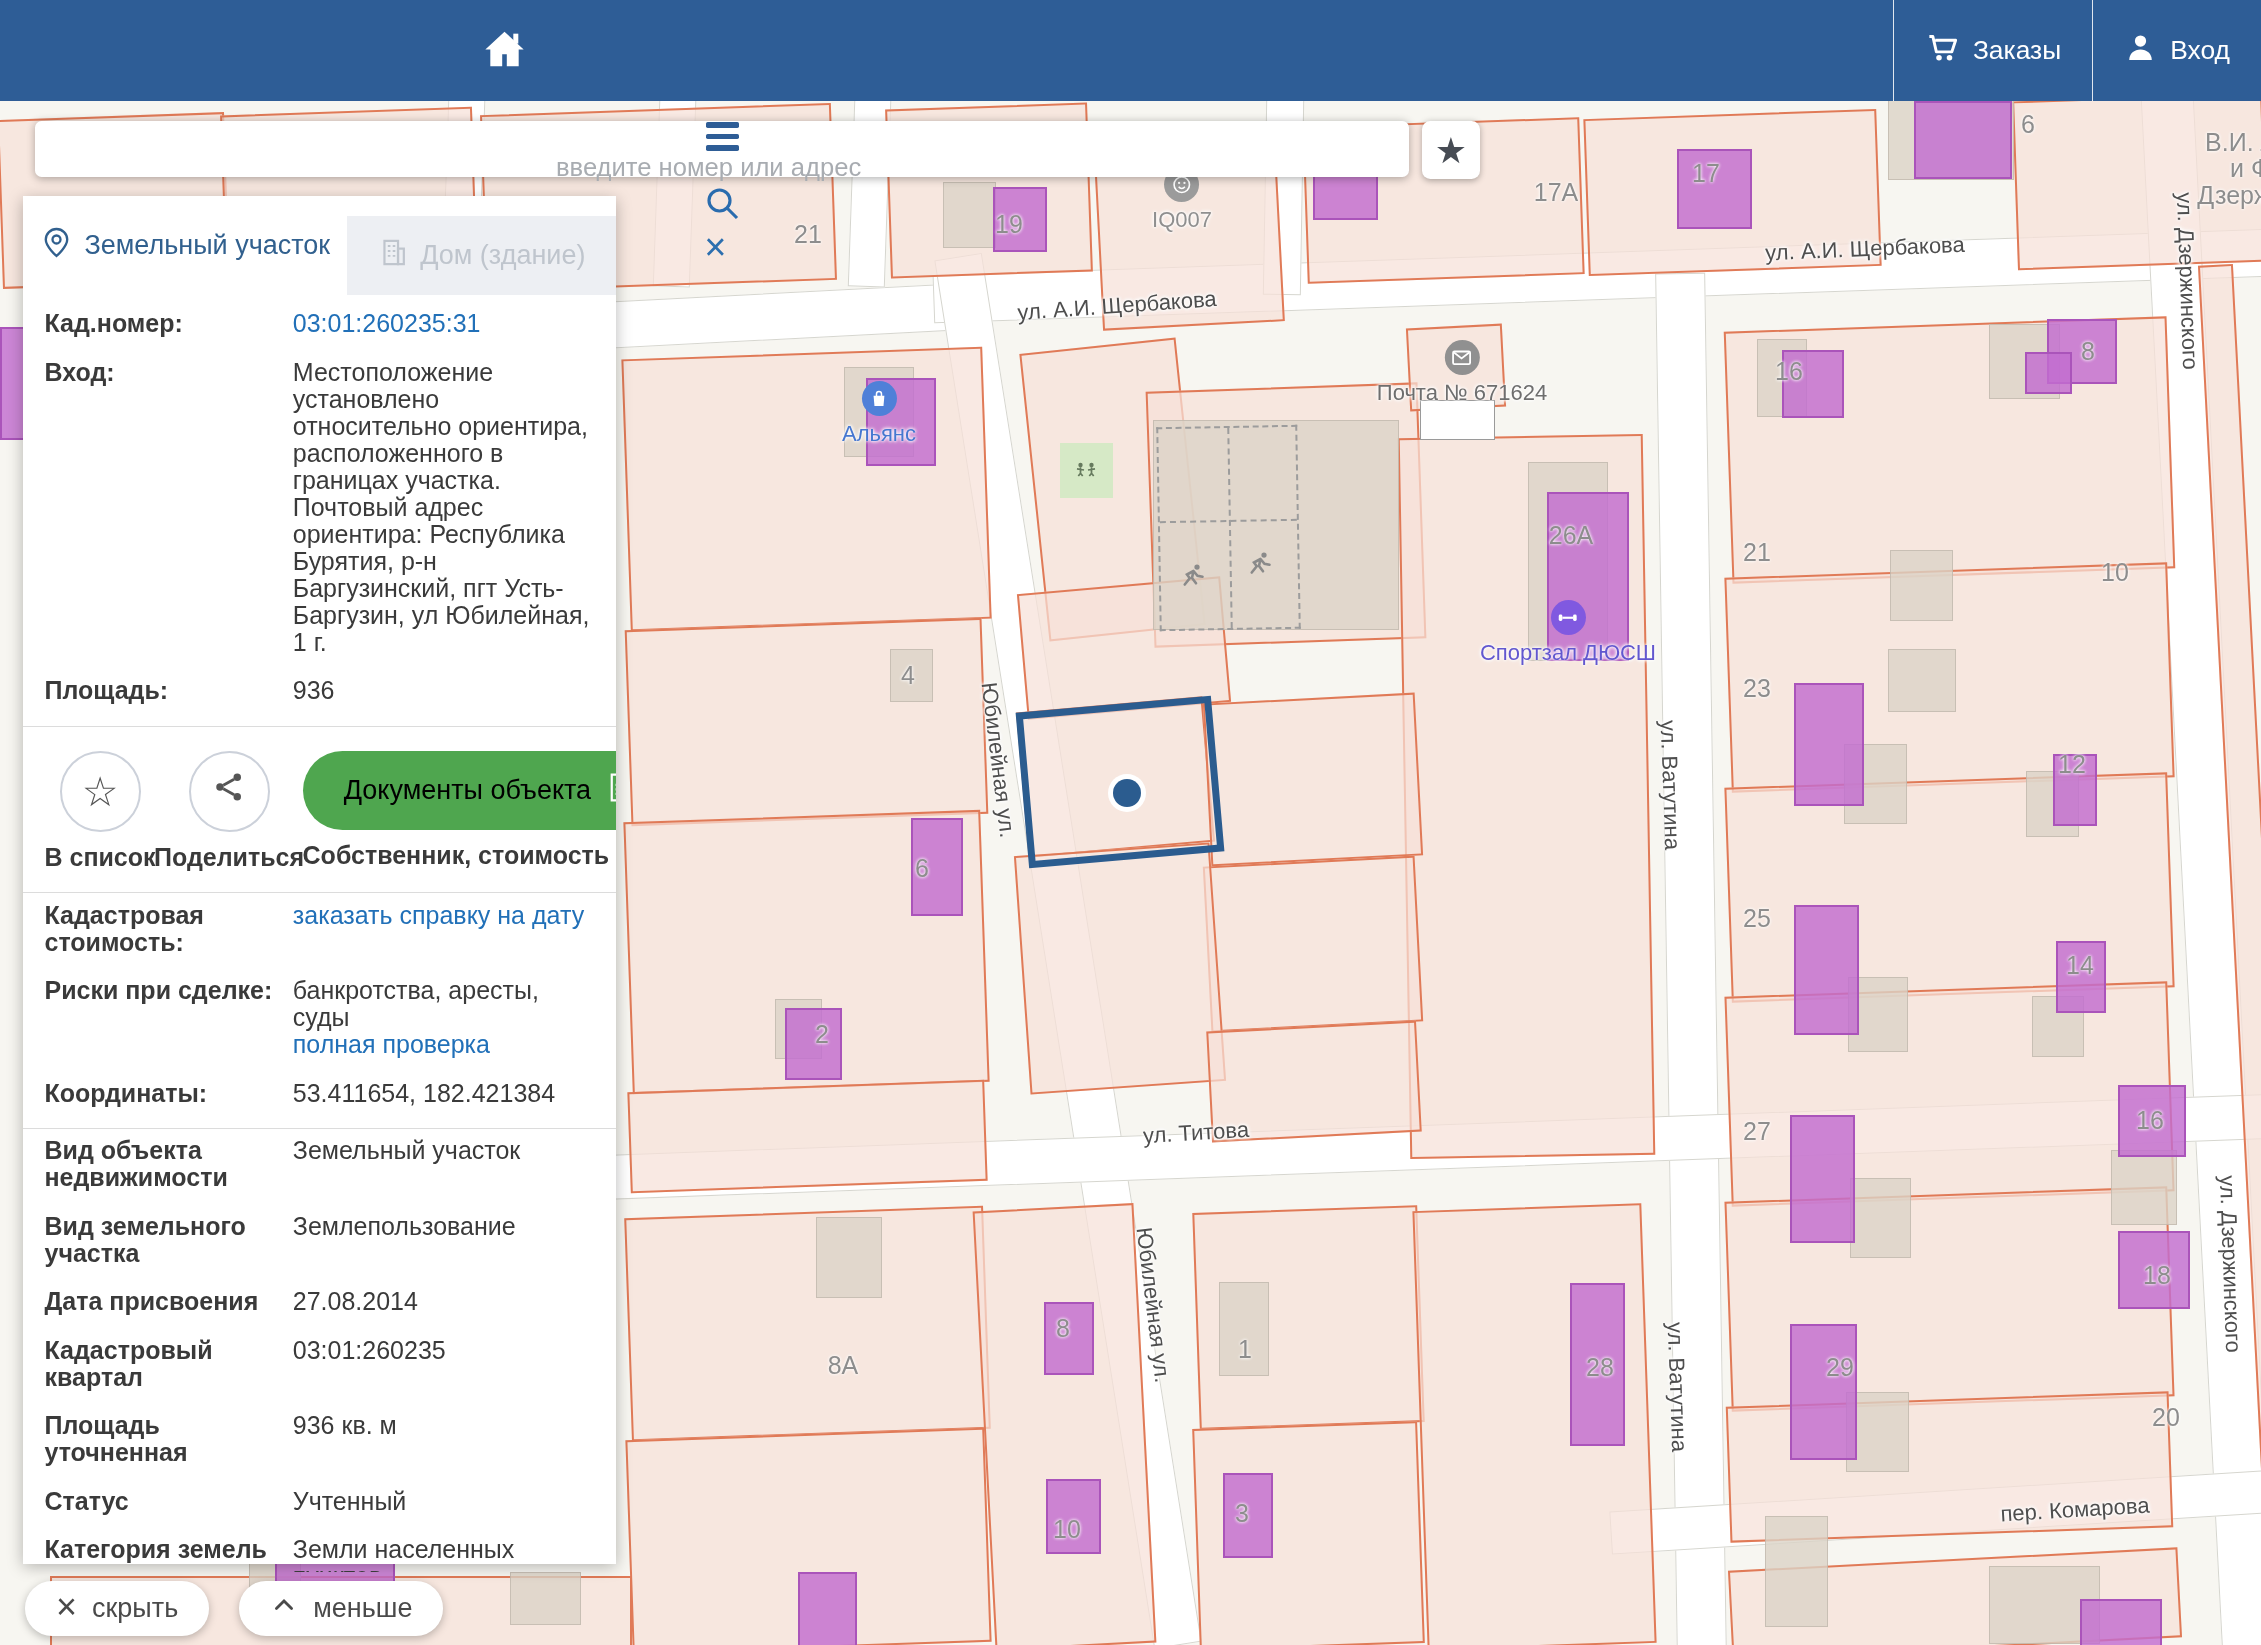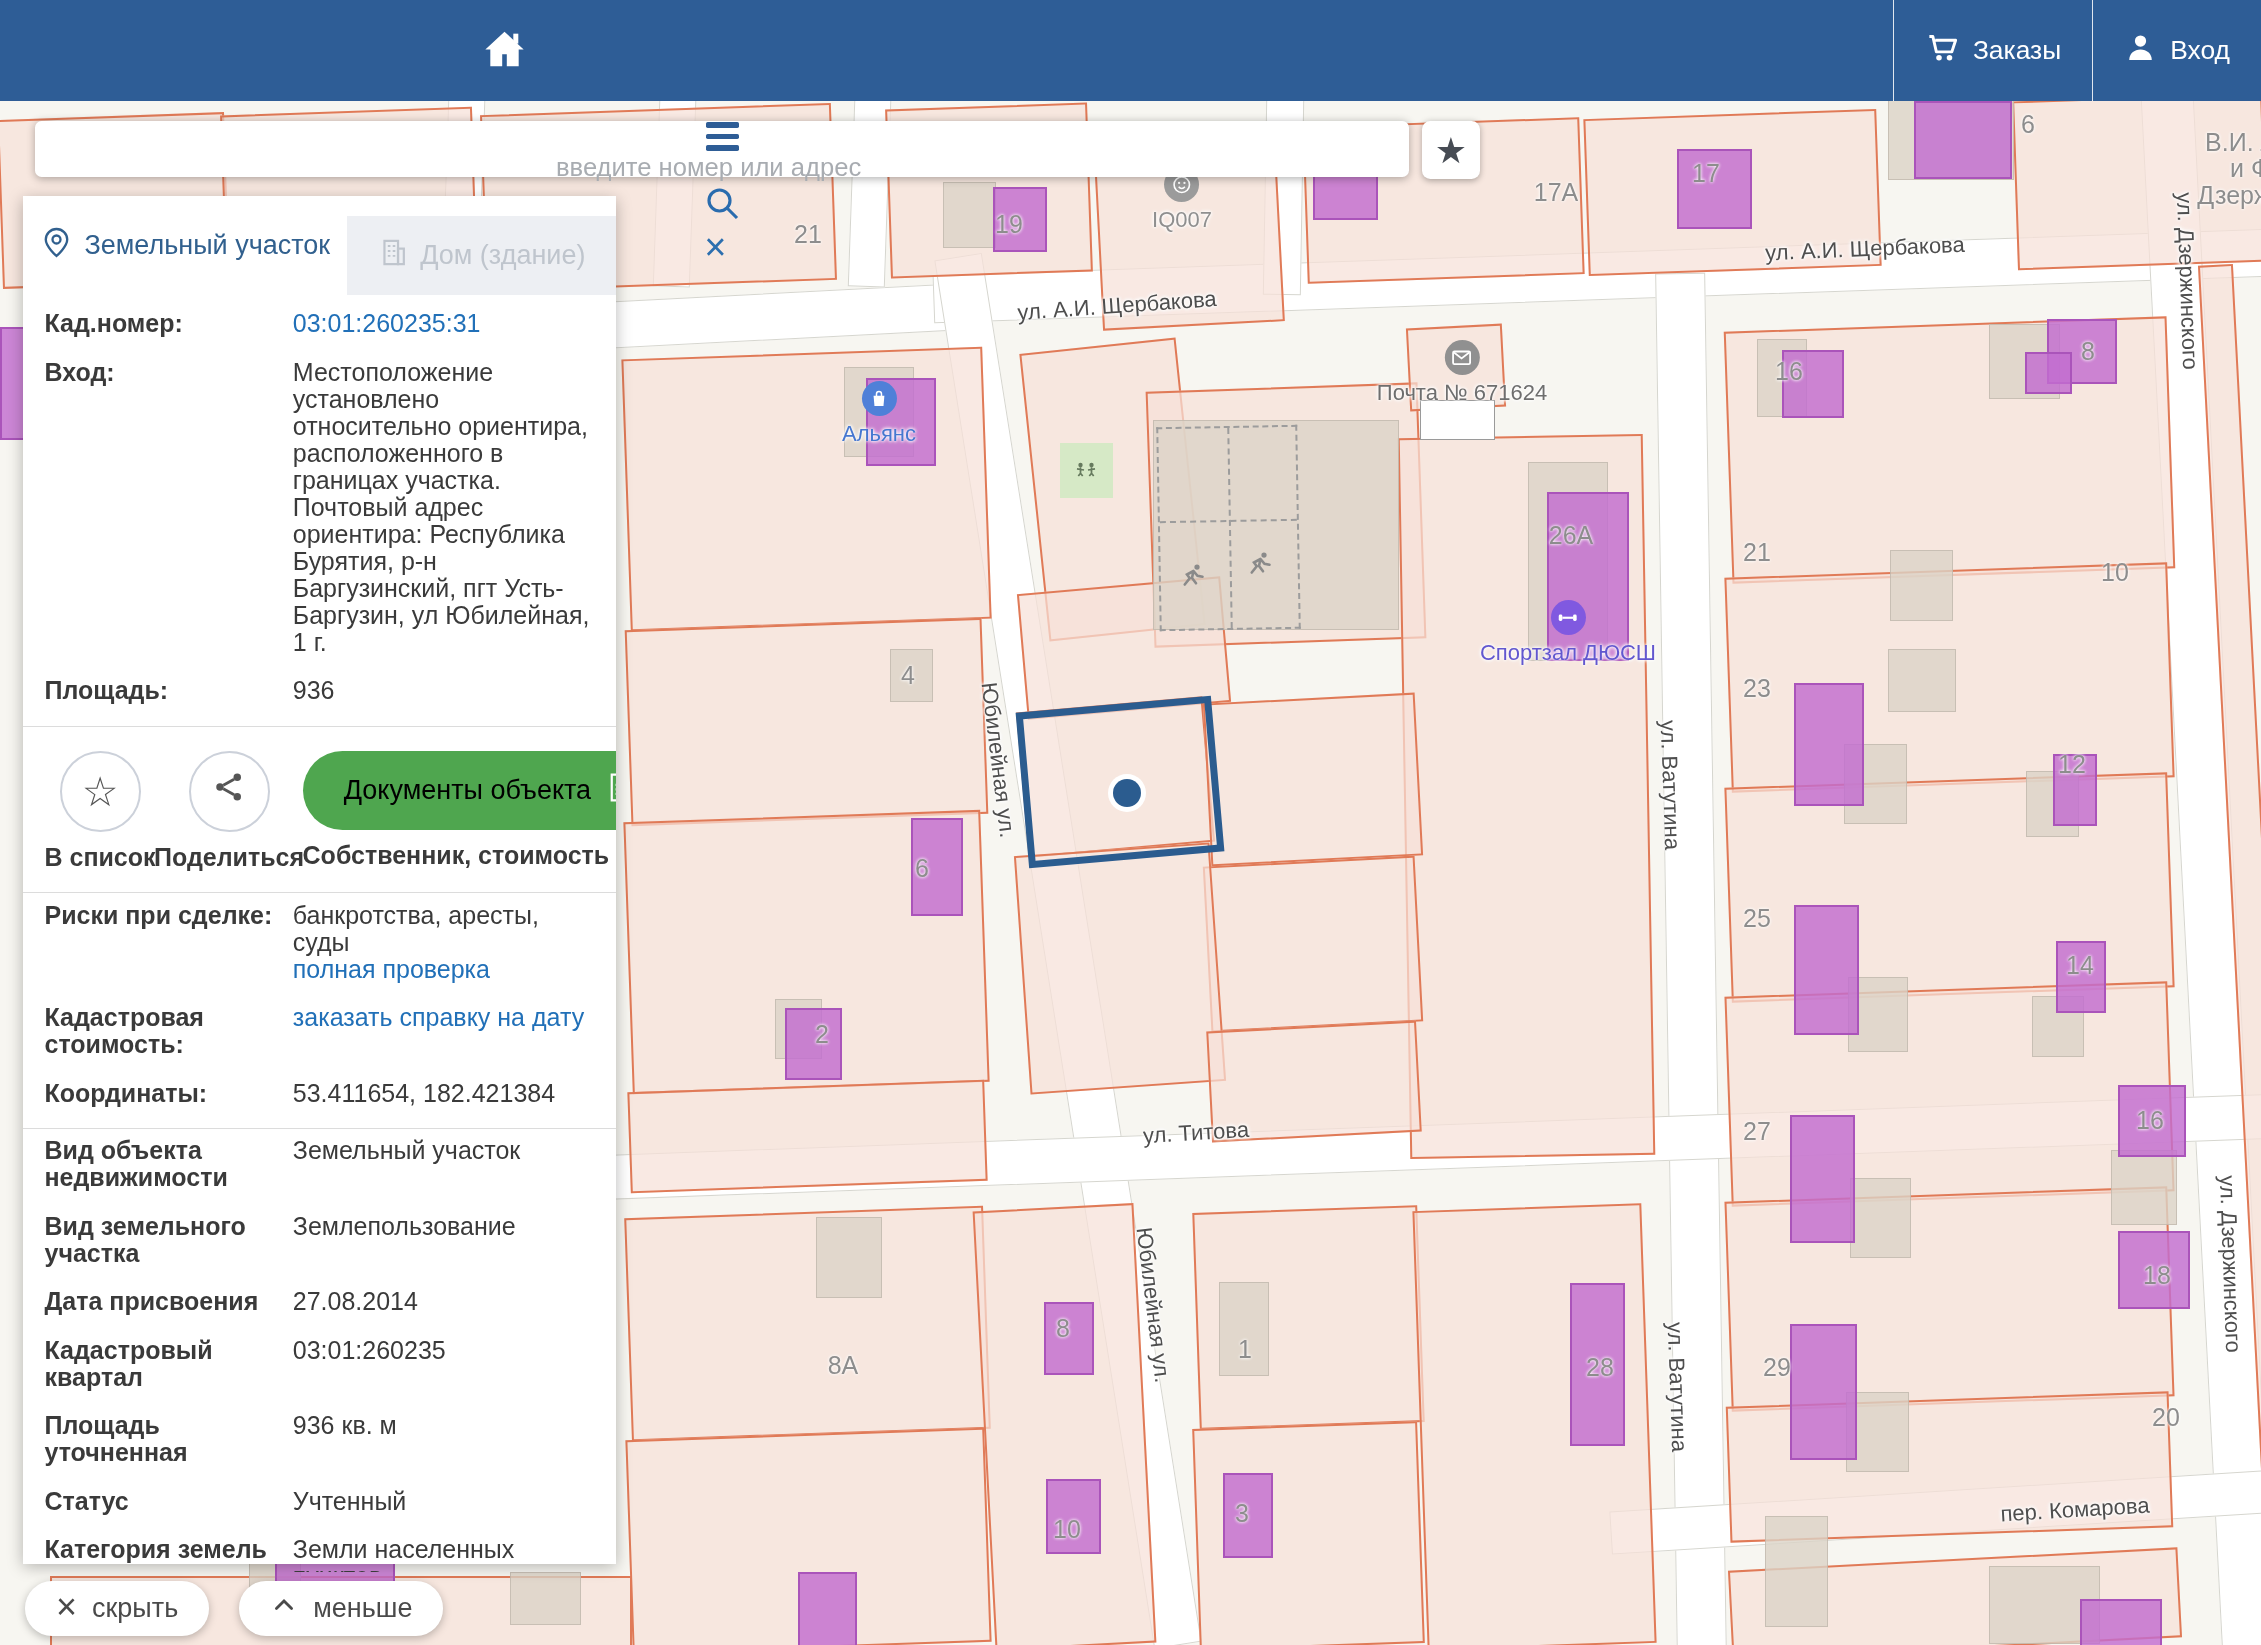--- a/index.html
+++ b/index.html
@@ -219,21 +219,21 @@
     <div class="pnum" style="left: 1757px; top: 918px; transform: translate(-50%, -50%) rotate(0deg);">25</div>
     <div class="pnum" style="left: 2080px; top: 965px; transform: translate(-50%, -50%) rotate(0deg);">14</div>
     <div class="pnum" style="left: 822px; top: 1034px; transform: translate(-50%, -50%) rotate(0deg);">2</div>
     <div class="pnum" style="left: 1757px; top: 1131px; transform: translate(-50%, -50%) rotate(0deg);">27</div>
     <div class="pnum" style="left: 2150px; top: 1120px; transform: translate(-50%, -50%) rotate(0deg);">16</div>
     <div class="pnum" style="left: 843px; top: 1365px; transform: translate(-50%, -50%) rotate(0deg);">8А</div>
     <div class="pnum" style="left: 2157px; top: 1275px; transform: translate(-50%, -50%) rotate(0deg);">18</div>
     <div class="pnum" style="left: 1063px; top: 1328px; transform: translate(-50%, -50%) rotate(0deg);">8</div>
     <div class="pnum" style="left: 1245px; top: 1349px; transform: translate(-50%, -50%) rotate(0deg);">1</div>
     <div class="pnum" style="left: 1600px; top: 1367px; transform: translate(-50%, -50%) rotate(0deg);">28</div>
-    <div class="pnum" style="left: 1777px; top: 1367px; transform: translate(-50%, -50%) rotate(0deg);">29</div>
+    <div class="pnum" style="left: 1840px; top: 1367px; transform: translate(-50%, -50%) rotate(0deg);">29</div>
     <div class="pnum" style="left: 2166px; top: 1417px; transform: translate(-50%, -50%) rotate(0deg);">20</div>
     <div class="pnum" style="left: 1242px; top: 1513px; transform: translate(-50%, -50%) rotate(0deg);">3</div>
     <div class="pnum" style="left: 1067px; top: 1529px; transform: translate(-50%, -50%) rotate(0deg);">10</div>
     <div class="pnum" style="left: 2241px; top: 142px; transform: translate(-50%, -50%) rotate(0deg);">В.И. Л</div>
     <div class="pnum" style="left: 2250px; top: 168px; transform: translate(-50%, -50%) rotate(0deg);">и Ф</div>
     <div class="pnum" style="left: 2241px; top: 195px; transform: translate(-50%, -50%) rotate(0deg);">Дзержи</div>
     <div class="poi" style="left: 1462px; top: 373px; transform: translate(-50%, -50%) rotate(0deg);">
       <div class="circ" style="background: rgb(144, 144, 144);">
         <svg viewBox="0 0 24 24" width="21.5" height="21.5">
           <rect x="2.5" y="5" width="19" height="14" rx="1.5" fill="none" stroke="#fff" stroke-width="2"></rect>
@@ -416,26 +416,26 @@
                 <path d="M9 10h7M9 13.5h7M9 17h7" stroke="#fff" stroke-width="1.7"></path>
               </svg>
           </span>
         </button>
         <div class="cap">Собственник, стоимость и др.</div>
       </div>
     </div>
     <hr>
     <div class="sec" id="sec1">
         <div class="row">
+          <div class="lbl">Кадастровая стоимость:</div>
+          <div class="val"><a href="#">заказать справку на дату</a></div>
+        </div>
+        <div class="row">
           <div class="lbl">Риски при сделке:</div>
           <div class="val">банкротства, аресты, суды<br><a href="#">полная проверка</a></div>
-        </div>
-        <div class="row">
-          <div class="lbl">Кадастровая стоимость:</div>
-          <div class="val"><a href="#">заказать справку на дату</a></div>
         </div>
         <div class="row">
           <div class="lbl">Координаты:</div>
           <div class="val">53.411654, 182.421384</div>
         </div>
       </div>
     <hr>
     <div class="sec" id="sec2">
         <div class="row">
           <div class="lbl">Вид объекта недвижимости</div>

